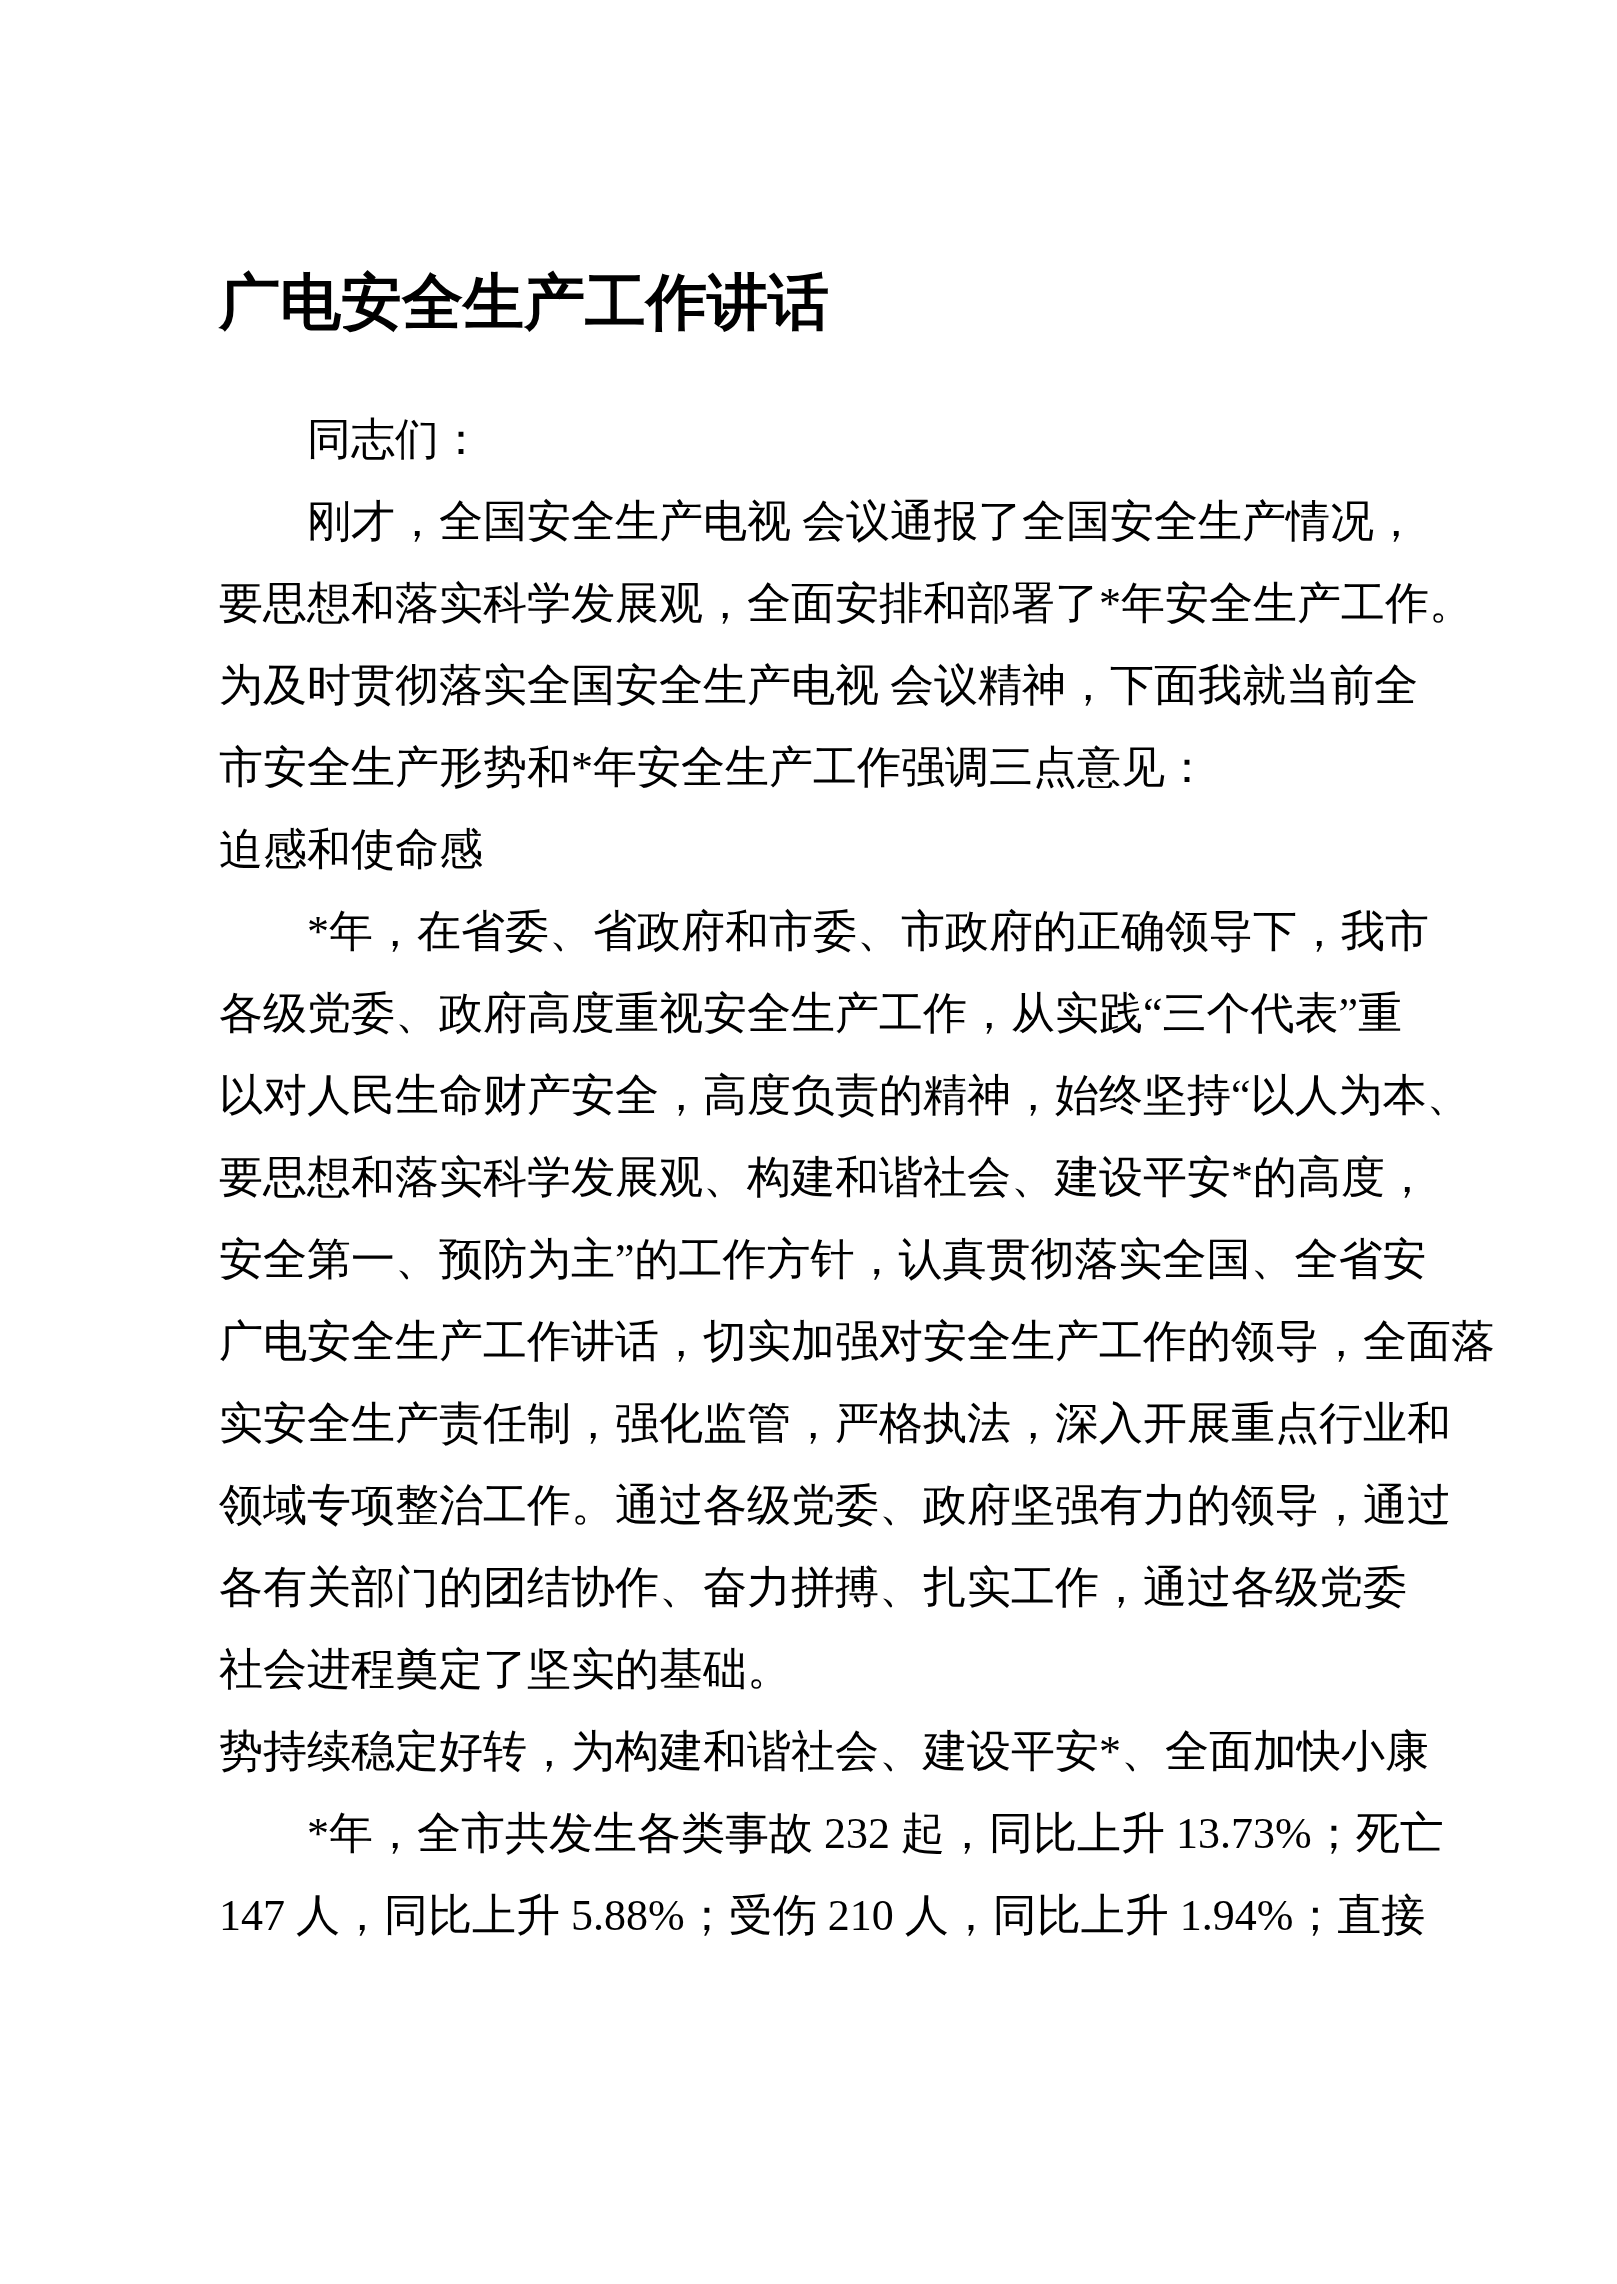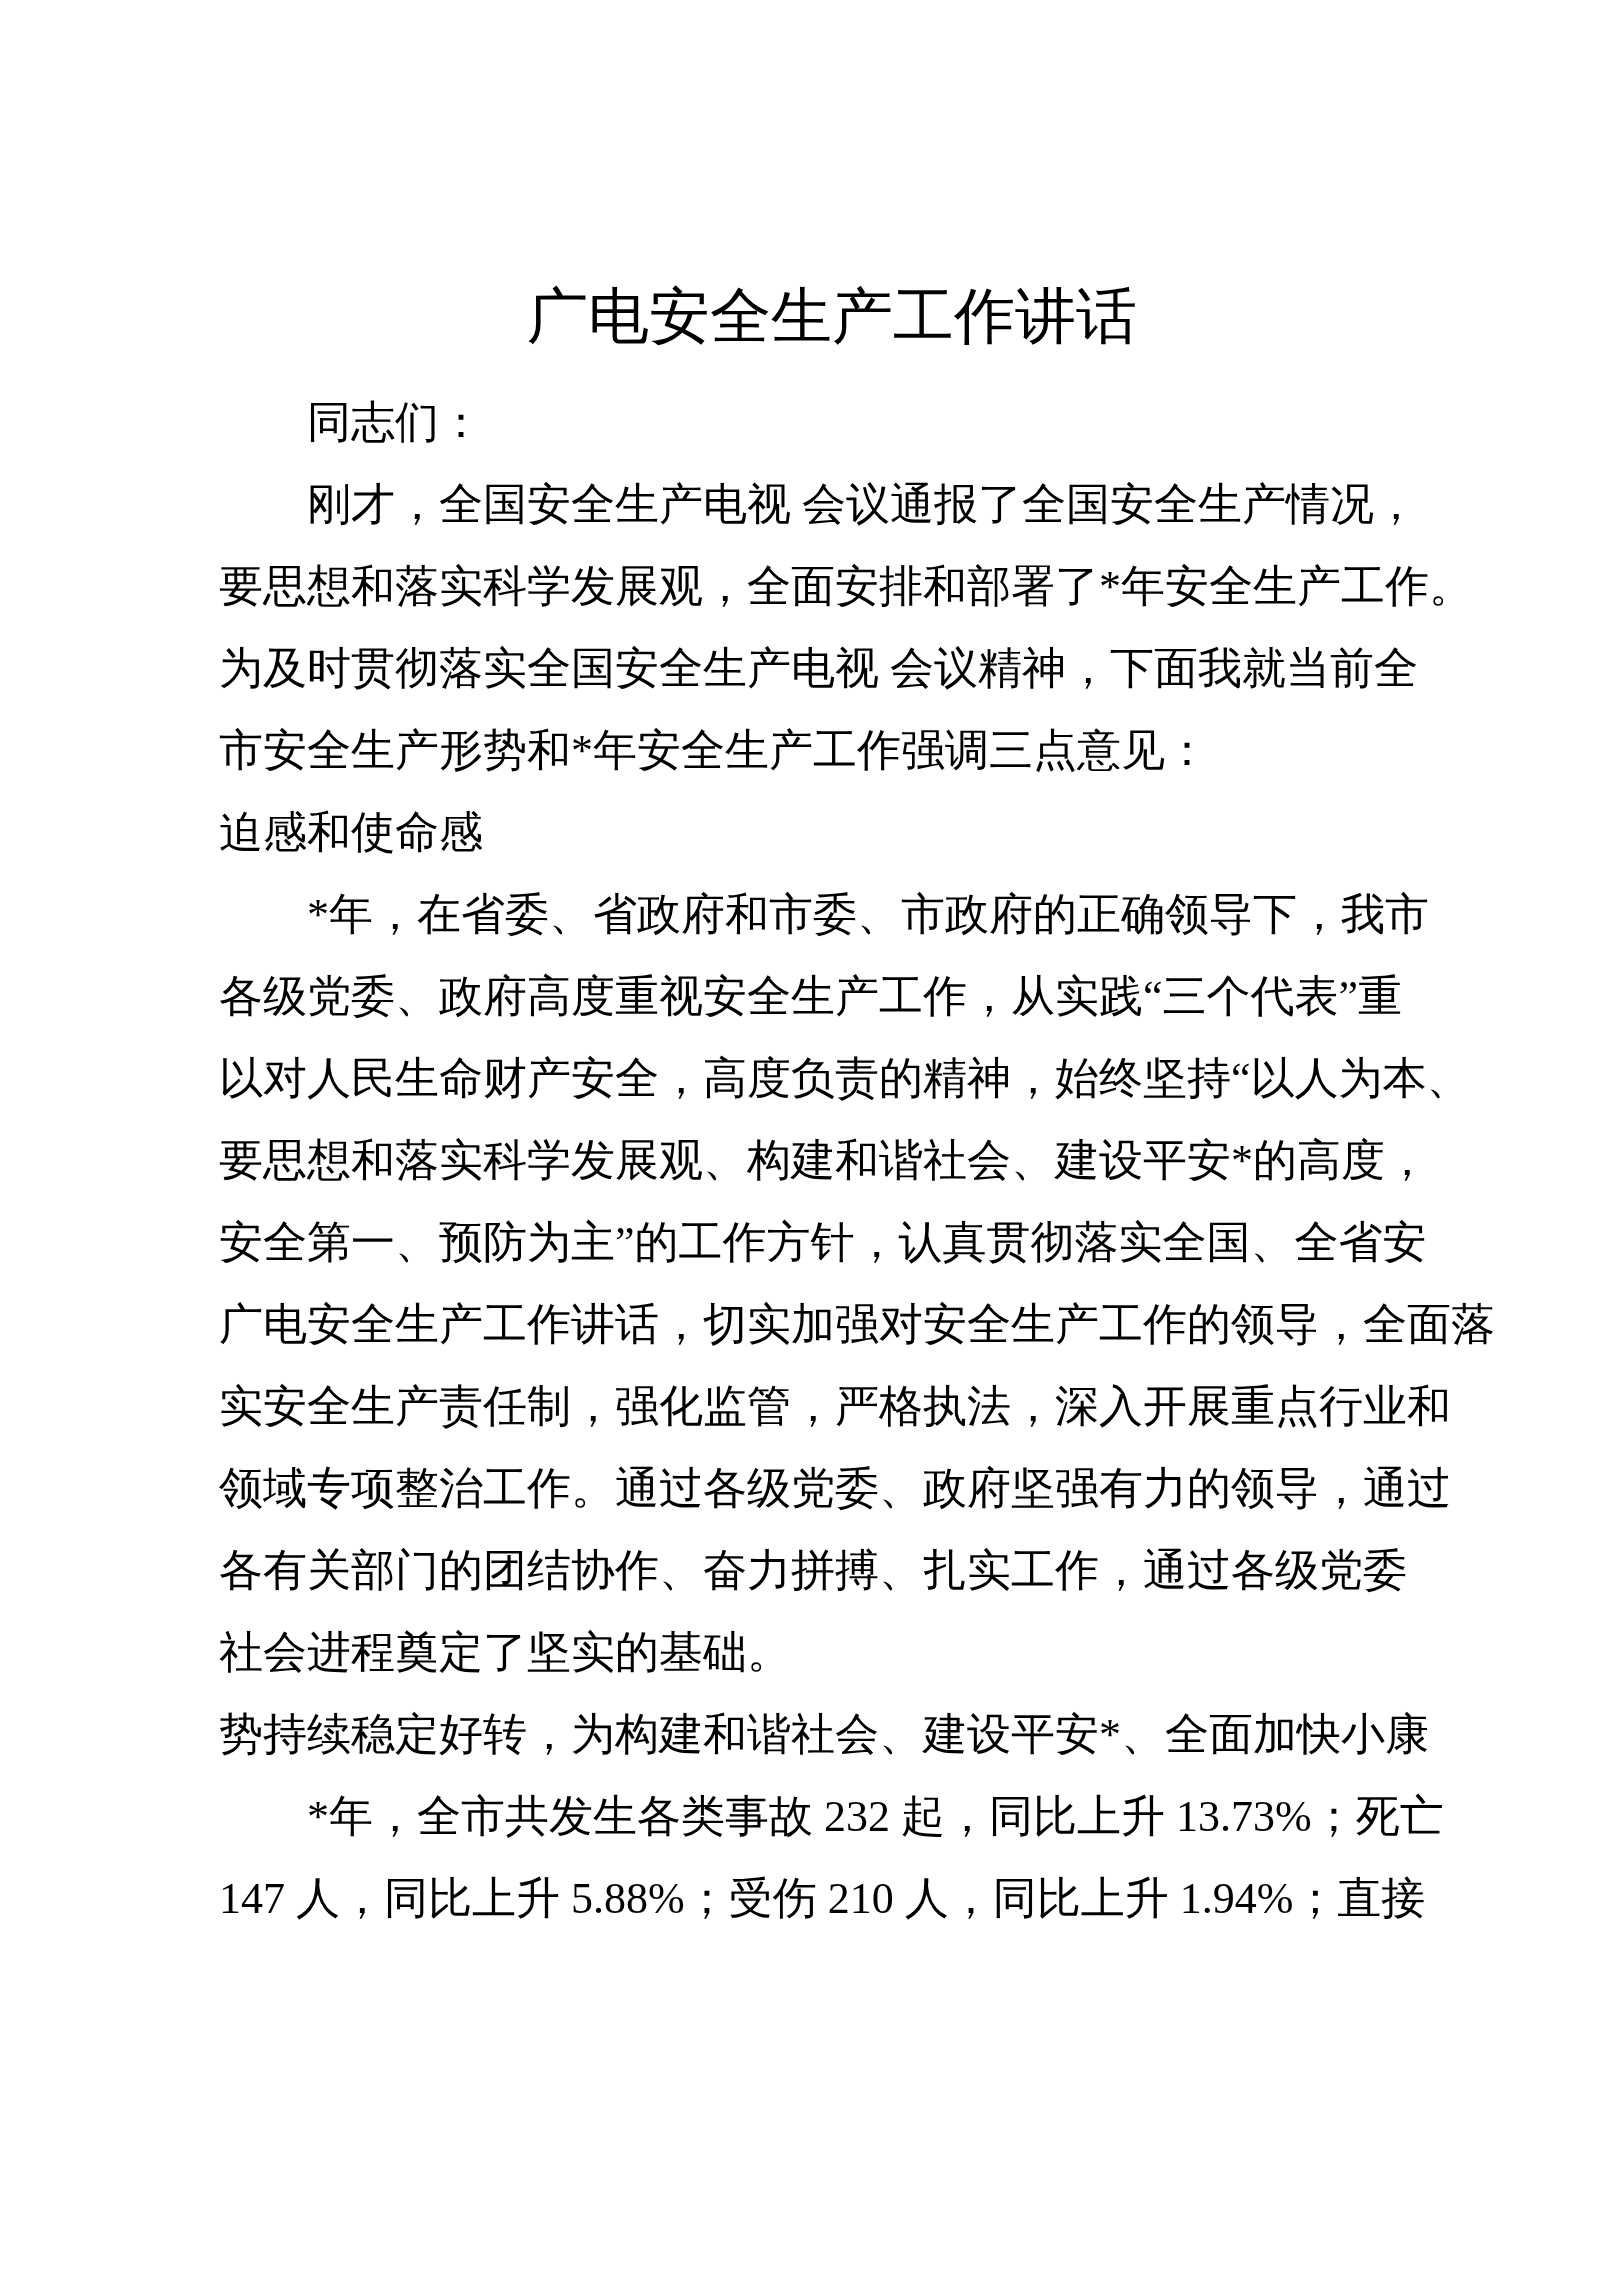--- a/index.html
+++ b/index.html
@@ -15,35 +15,35 @@
   .page {
     position: relative;
     width: 1617px;
     height: 2284px;
     background: #ffffff;
     color: #000000;
     overflow: hidden;
   }
   .doc-title {
     position: absolute;
-    top: 270px;
+    top: 256px;
     left: 219px;
     width: 1226px;
     margin: 0;
-    text-align: center;
+    text-align: left;
     font-size: 61px;
     line-height: 93px;
-    font-weight: normal;
+    font-weight: bold;
     letter-spacing: 0px;
     color: #000000;
     white-space: nowrap;
   }
   .doc-body {
     position: absolute;
-    top: 382px;
+    top: 399px;
     left: 219px;
     width: 1226px;
     color: #000000;
   }
   .line {
     height: 82px;
     line-height: 82px;
     font-size: 44px;
     letter-spacing: 0px;
     white-space: nowrap;

